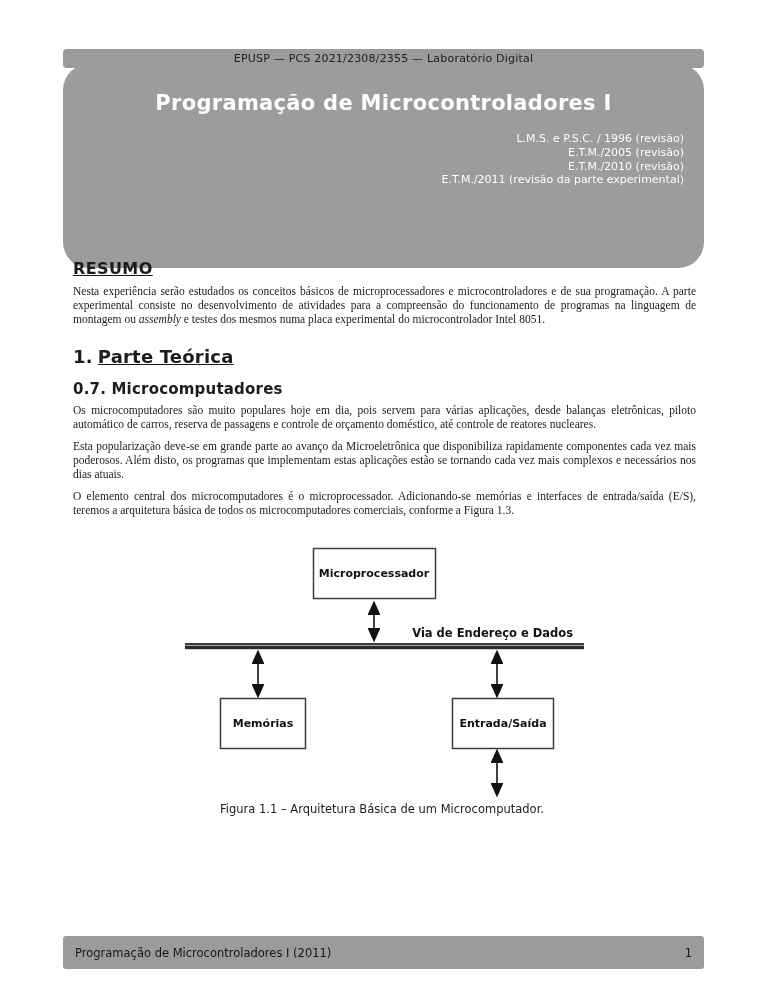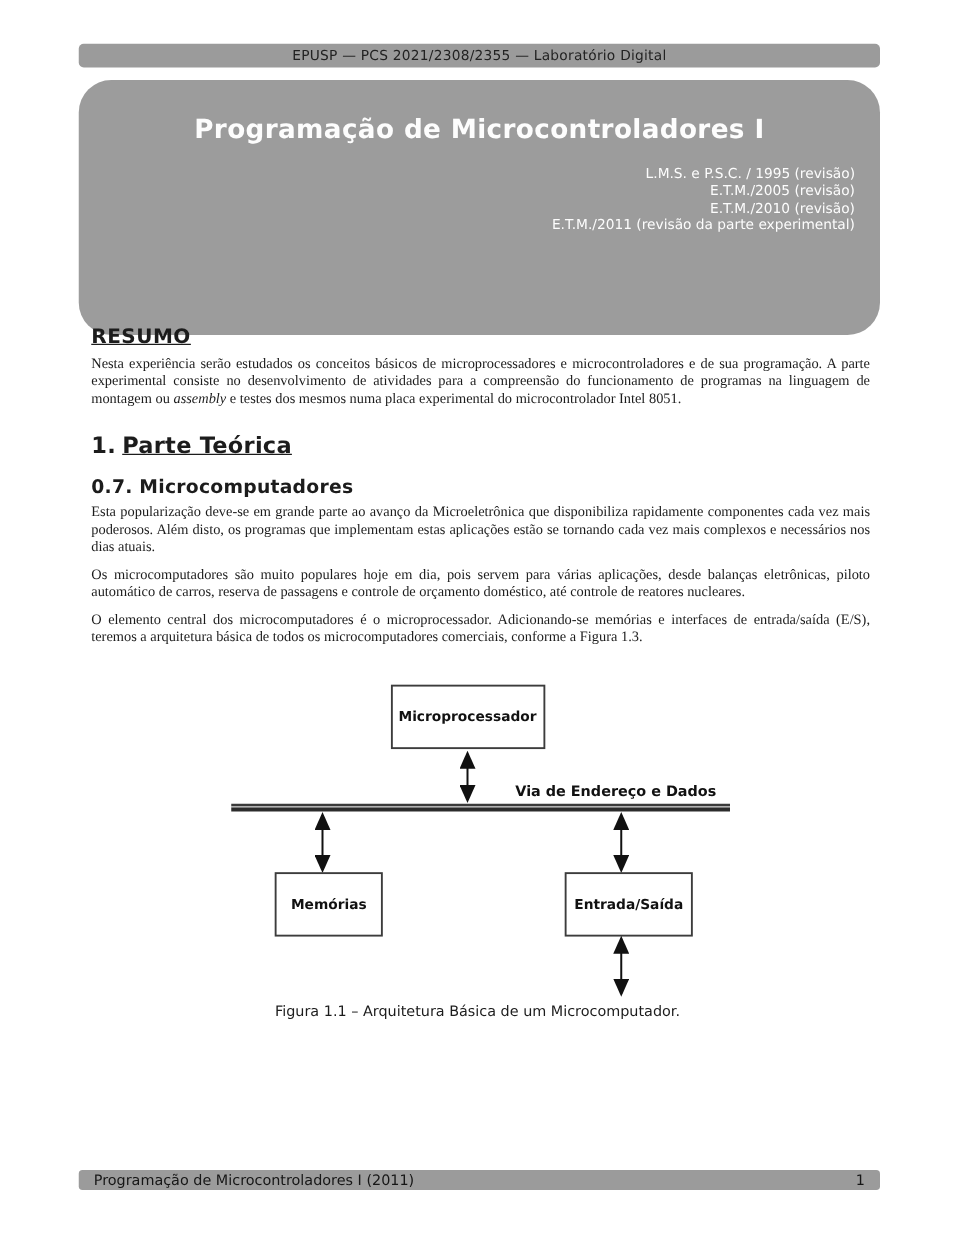--- a/index.html
+++ b/index.html
@@ -1,21 +1,21 @@
 <!DOCTYPE html>
 <html><head>
 <meta charset="utf-8">
 <style>
   html,body{margin:0;padding:0;background:#ffffff;}
   .page{
     position:relative;width:768px;height:994px;background:#ffffff;overflow:hidden;
     font-family:"DejaVu Sans","Liberation Sans",sans-serif;color:#1c1c1c;
   }
   .header-bar{
-    position:absolute;left:63px;top:35px;width:641px;height:19px;
+    position:absolute;left:63px;top:49px;width:641px;height:19px;
     background:#9b9b9b;border-radius:4px;
     display:flex;align-items:center;justify-content:center;
     font-size:11px;color:#222222;letter-spacing:.2px;text-align:right;
   }
   .title-box{
     position:absolute;left:63px;top:64px;width:641px;height:204px;
     background:#9c9c9c;border-radius:26px;color:#fdfdfd;
   }
   .doc-title{
     margin-top:27px;text-align:center;
@@ -40,56 +40,56 @@
   .sec1 .u{text-decoration:underline;margin-left:5px;}
   .sec11{
     margin:13px 0 5px 0;font-size:15px;font-weight:bold;letter-spacing:.2px;
   }
   .figure-svg{position:absolute;left:73px;top:546px;}
   .figure-svg text{font-family:"DejaVu Sans","Liberation Sans",sans-serif;}
   .fig-box-label{font-size:11px;font-weight:bold;fill:#111;}
   .bus-label{font-size:11.5px;font-weight:bold;fill:#111;}
   .fig-caption{font-size:11.5px;fill:#1c1c1c;}
   .footer-bar{
-    position:absolute;left:63px;top:936px;width:641px;height:16px;
+    position:absolute;left:63px;top:936px;width:641px;height:33px;
     background:#9b9b9b;border-radius:3px;
     display:flex;align-items:center;justify-content:space-between;
     padding:0 12px;box-sizing:border-box;
     font-size:11.5px;color:#161616;
   }
 </style>
 </head>
 <body>
 
 <div class="page">
 
   <div class="header-bar">
     <span>EPUSP  —  PCS 2021/2308/2355  —  Laboratório Digital</span>
   </div>
 
   <div class="title-box">
     <div class="doc-title">Programação de Microcontroladores I</div>
     <div class="credits">
-      <div>L.M.S. e P.S.C. / 1995 (revisão)</div>
+      <div>L.M.S. e P.S.C. / 1996 (revisão)</div>
       <div>E.T.M./2005 (revisão)</div>
       <div>E.T.M./2010 (revisão)</div>
       <div>E.T.M./2011 (revisão da parte experimental)</div>
     </div>
   </div>
 
   <div class="content">
     <h2 class="resumo-h">RESUMO</h2>
     <p class="body"><span>Nesta experiência serão estudados os conceitos básicos de microprocessadores e microcontroladores e de sua programação. A parte experimental consiste no desenvolvimento de atividades para a compreensão do funcionamento de programas na linguagem de montagem ou </span><i>assembly</i><span> e testes dos mesmos numa placa experimental do microcontrolador Intel 8051.</span></p>
 
     <h1 class="sec1"><span>1.</span><span class="u">Parte Teórica</span></h1>
 
     <h3 class="sec11">0.7. Microcomputadores</h3>
 
+    <p class="body">Os microcomputadores são muito populares hoje em dia, pois servem para várias aplicações, desde balanças eletrônicas, piloto automático de carros, reserva de passagens e controle de orçamento doméstico, até controle de reatores nucleares.</p>
     <p class="body">Esta popularização deve-se em grande parte ao avanço da Microeletrônica que disponibiliza rapidamente componentes cada vez mais poderosos. Além disto, os programas que implementam estas aplicações estão se tornando cada vez mais complexos e necessários nos dias atuais.</p>
-    <p class="body">Os microcomputadores são muito populares hoje em dia, pois servem para várias aplicações, desde balanças eletrônicas, piloto automático de carros, reserva de passagens e controle de orçamento doméstico, até controle de reatores nucleares.</p>
     <p class="body">O elemento central dos microcomputadores é o microprocessador. Adicionando-se memórias e interfaces de entrada/saída (E/S), teremos a arquitetura básica de todos os microcomputadores comerciais, conforme a Figura 1.3.</p>
   </div>
 
   <svg class="figure-svg" width="623" height="280" viewBox="0 0 623 280">
     <defs>
       <marker id="ah" markerWidth="9" markerHeight="8" refX="7.5" refY="4" orient="auto-start-reverse">
         <path d="M0,0 L9,4 L0,8 z" fill="#111"></path>
       </marker>
     </defs>
 

